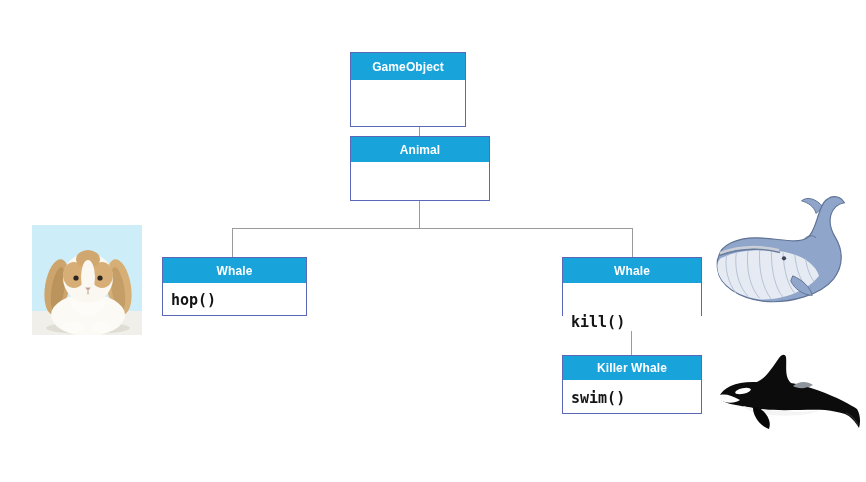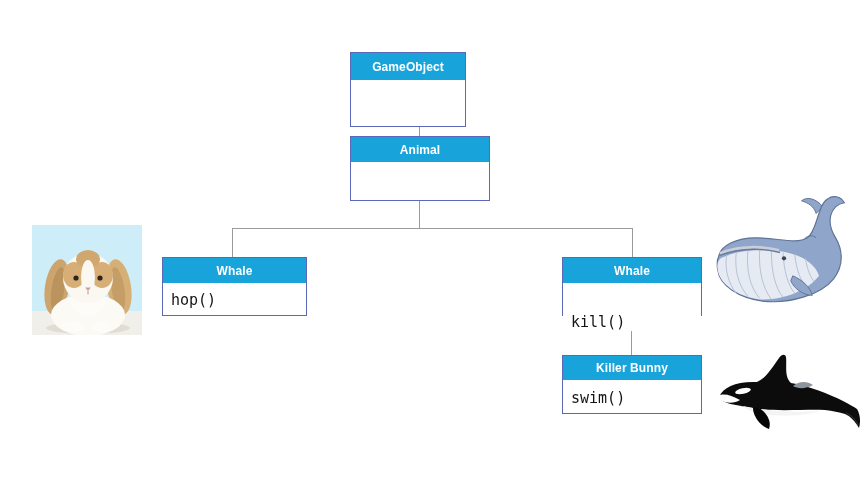--- a/index.html
+++ b/index.html
@@ -23,21 +23,21 @@
   }
   .node-header{
     background:var(--header-bg);color:var(--header-text);
     display:flex;align-items:center;justify-content:center;
     font-size:12px;font-weight:bold;letter-spacing:.1px;
     border-bottom:2px solid #ffffff;flex:0 0 auto;
   }
   .node-body{
     flex:1 1 auto;display:flex;align-items:center;
     padding-left:8px;background:var(--body-bg);
-    font-family:"DejaVu Sans Mono",monospace;font-size:15px;color:var(--body-text);
+    font-family:"DejaVu Sans Mono",monospace;font-size:15px;color:var(--body-text);font-weight:bold;
   }
   .connector{position:absolute;background:var(--connector);}
   .illustration{position:absolute;}
   .illustration svg{display:block;width:100%;height:100%;}
 
   
   #node-gameobject{left:350px;top:28px;width:116px;height:75px;margin-top:24px;}
   #node-gameobject .node-header{height:27px;}
   #node-animal{left:350px;top:136px;width:140px;height:65px;}
   #node-animal .node-header{height:25px;}
@@ -104,21 +104,21 @@
     <div class="node-header">
       <span>Whale</span>
     </div>
     <div class="node-body">
       <span>kill()</span>
     </div>
   </div>
 
   <div class="node" id="node-killer-whale">
     <div class="node-header">
-      <span>Killer Bunny</span>
+      <span>Killer Whale</span>
     </div>
     <div class="node-body">
       <span>swim()</span>
     </div>
   </div>
 
   <div class="illustration" id="img-bunny">
     <svg viewBox="0 0 110 110" xmlns="http://www.w3.org/2000/svg">
       <rect width="110" height="110" fill="#cdeef8"></rect>
       <rect y="86" width="110" height="24" fill="#f1efe9"></rect>

